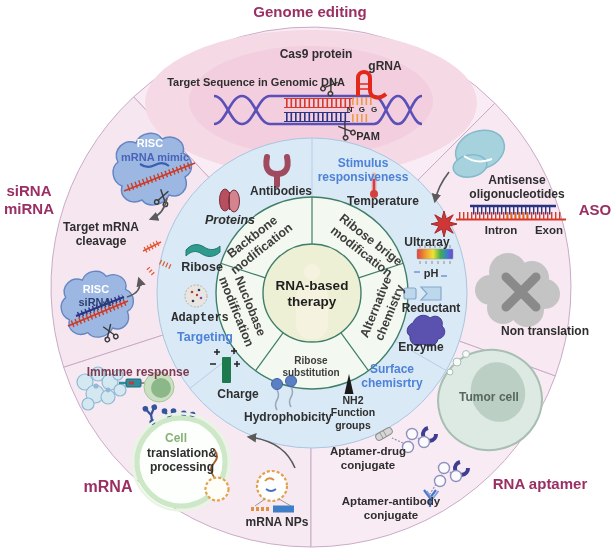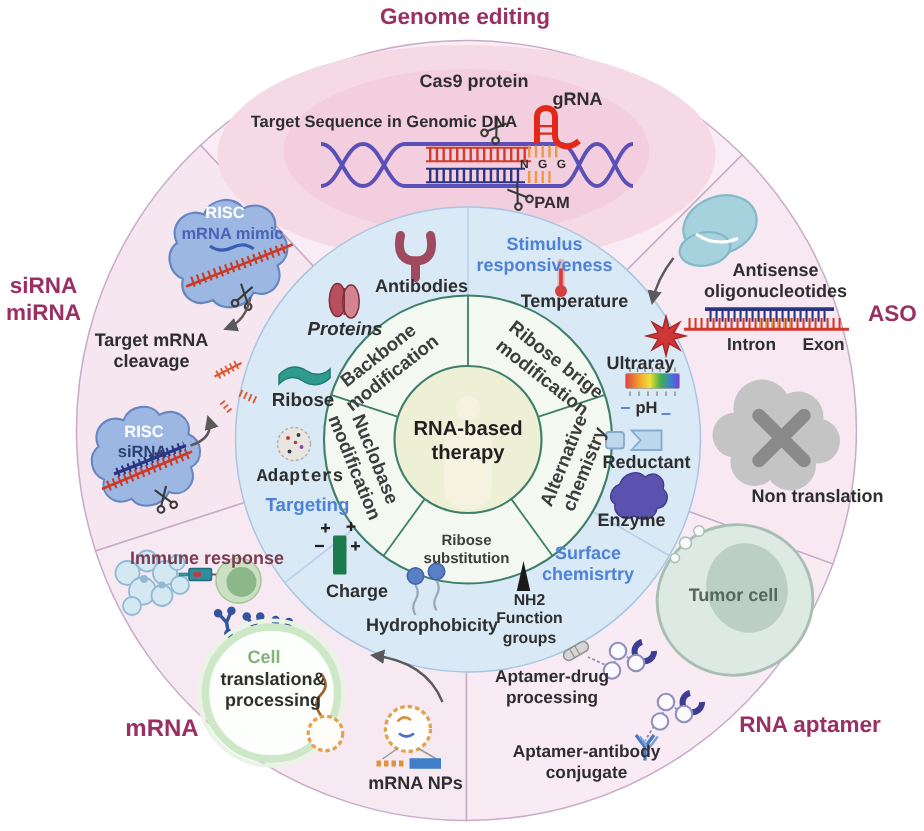--- a/index.html
+++ b/index.html
@@ -313,21 +313,21 @@
   <div class="lbl" style="left:95px;top:302px;font-size:11px;color:#2c3f70;">siRNA</div>
 
   <div class="lbl ml" style="left:517px;top:187px;">Antisense
 oligonucleotides</div>
   <div class="lbl" style="left:501px;top:231px;font-size:11.5px;">Intron</div>
   <div class="lbl" style="left:549px;top:231px;font-size:11.5px;">Exon</div>
   <div class="lbl" style="left:521px;top:331px;padding-left:48px;">Non translation</div>
 
   <div class="lbl" style="left:489px;top:397px;color:#57675e;">Tumor cell</div>
   <div class="lbl ml" style="left:368px;top:459px;font-size:11.5px;">Aptamer-drug
-processing</div>
+conjugate</div>
   <div class="lbl ml" style="left:391px;top:509px;font-size:11.5px;">Aptamer-antibody
 conjugate</div>
 
   <div class="lbl" style="left:138px;top:372px;color:#7b3b52;">Immune response</div>
   <div class="lbl" style="left:176px;top:438px;color:#85b377;">Cell</div>
   <div class="lbl ml" style="left:182px;top:460px;">translation&amp;
 processing</div>
   <div class="lbl" style="left:277px;top:522px;">mRNA NPs</div>
 
   <div class="lbl ml blue" style="left:363px;top:170px;">Stimulus

